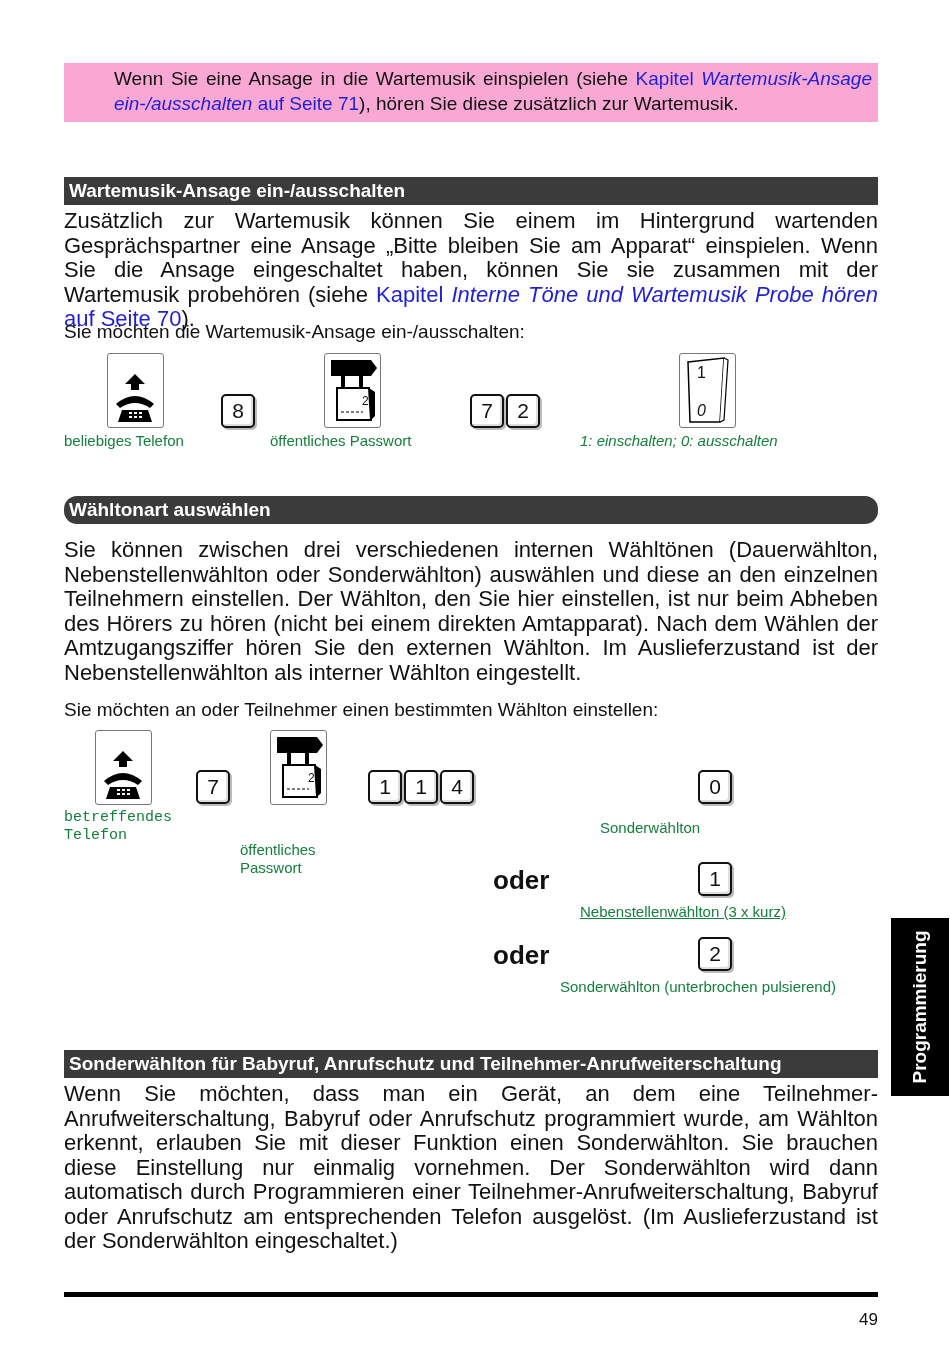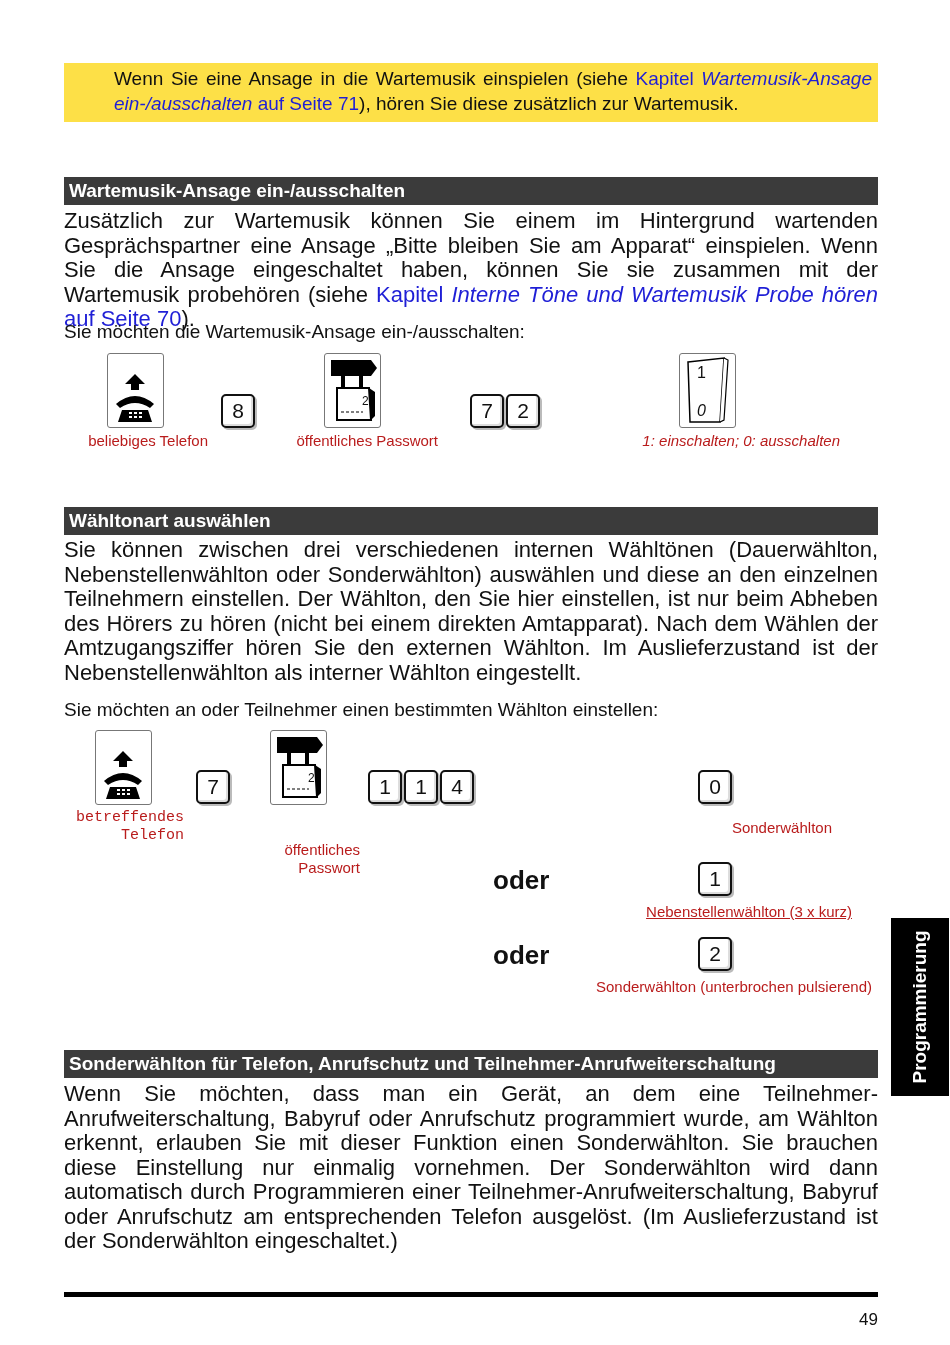--- a/index.html
+++ b/index.html
@@ -1,33 +1,33 @@
 <!DOCTYPE html>
 <html><head>
 <meta charset="utf-8">
 <style>
   html, body { margin: 0; padding: 0; background: #ffffff; }
   body { width: 950px; height: 1345px; position: relative; overflow: hidden;
          font-family: "Liberation Sans", sans-serif; color: #111; }
   .abs { position: absolute; }
-  .note { left: 64px; top: 63px; width: 814px; height: 59px; background: #fde047; }
+  .note { left: 64px; top: 63px; width: 814px; height: 59px; background: #f9a8d4; }
   .note p { margin: 0; position: absolute; left: 50px; top: 3px; width: 758px;
             font-size: 19px; line-height: 25px; text-align: justify; }
   .link { color: #1f1fd6; }
   .link i { font-style: italic; }
   .section-bar { left: 64px; width: 814px; height: 28px; background: #3b3b3b; color: #fff;
                  font-weight: bold; font-size: 19px; line-height: 28px; padding-left: 5px; box-sizing: border-box; }
   .para { left: 64px; width: 814px; margin: 0; font-size: 22px; line-height: 24.5px; text-align: justify; }
   .step-heading { left: 64px; font-weight: normal; font-size: 19px; line-height: 24px; margin: 0; }
   .icon-box { position: absolute; border: 1px solid #777; border-radius: 3px; background: #fff; box-sizing: border-box; }
   .key { position: absolute; width: 34px; height: 34px; box-sizing: border-box;
          border: 2px solid #111; border-radius: 5px; background: #fff;
          box-shadow: 2px 2px 0 #bbb, inset -2px -2px 0 #ddd;
          font-size: 21px; line-height: 30px; text-align: center; color: #111; }
-  .caption { position: absolute; font-size: 15px; line-height: 18px; text-align: right; color: #b91c1c; }
+  .caption { position: absolute; font-size: 15px; line-height: 18px; text-align: left; color: #15803d; }
   .oder { position: absolute; font-size: 26px; font-weight: bold; }
   .side-tab { left: 891px; top: 918px; width: 58px; height: 178px; background: #000; }
   .side-tab span { position: absolute; left: 50%; top: 50%; transform: translate(-50%,-50%) rotate(-90deg);
                    color: #fff; font-weight: bold; font-size: 19px; white-space: nowrap; }
   .footer-line { left: 64px; top: 1292px; width: 814px; height: 5px; background: #000; }
   .page-num { left: 820px; top: 1310px; width: 58px; text-align: right; font-size: 17px; }
 </style>
 </head>
 <body>
 
@@ -76,21 +76,21 @@
 <div class="icon-box" style="left:679px;top:353px;width:57px;height:75px;">
   <svg width="55" height="73" viewBox="0 0 55 73">
     <path d="M8,8 L44,4 L40,68 L10,68 Z" fill="#fff" stroke="#000" stroke-width="1.5"></path>
     <path d="M44,4 L48,6 L44,66 L40,68" fill="#fff" stroke="#000" stroke-width="1.2"></path>
   </svg>
   <span style="position:absolute;left:17px;top:10px;font-size:16px;">1</span>
   <span style="position:absolute;left:17px;top:48px;font-size:16px;font-style:italic;">0</span>
 </div>
 <div class="caption" style="left:580px;top:432px;width:260px;font-style:italic;">1: einschalten; 0: ausschalten</div>
 
-<div class="abs section-bar" style="top:507px;">Wähltonart auswählen</div>
+<div class="abs section-bar" style="top:496px;border-radius:13px;">Wähltonart auswählen</div>
 <p class="abs para" style="top:538px;">Sie können zwischen drei verschiedenen internen Wähltönen (Dauerwählton, Nebenstellenwählton oder Sonderwählton) auswählen und diese an den einzelnen Teilnehmern einstellen. Der Wählton, den Sie hier einstellen, ist nur beim Abheben des Hörers zu hören (nicht bei einem direkten Amtapparat). Nach dem Wählen der Amtzugangsziffer hören Sie den externen Wählton. Im Auslieferzustand ist der Nebenstellenwählton als interner Wählton eingestellt.</p>
 <p class="abs step-heading" style="top:698px;">Sie möchten an oder Teilnehmer einen bestimmten Wählton einstellen:</p>
 
 <div class="icon-box" style="left:95px;top:730px;width:57px;height:75px;">
   <svg width="55" height="73" viewBox="0 0 55 73">
     <polygon points="27,20 17,30 23,30 23,36 31,36 31,30 37,30" fill="#000"></polygon>
     <path d="M8,50 Q27,34 46,50 L42,54 Q27,44 12,54 Z" fill="#000"></path>
     <path d="M14,56 L40,56 L44,68 L10,68 Z" fill="#000"></path>
     <g fill="#fff">
         <rect x="21" y="58" width="3" height="2"></rect>
@@ -126,21 +126,21 @@
 <div class="caption" style="left:600px;top:819px;width:232px;">Sonderwählton</div>
 
 <div class="oder" style="left:493px;top:865px;">oder</div>
 <div class="key" style="left:698px;top:862px;">1</div>
 <div class="caption" style="left:580px;top:903px;width:272px;text-decoration:underline;">Nebenstellenwählton (3 x kurz)</div>
 
 <div class="oder" style="left:493px;top:940px;">oder</div>
 <div class="key" style="left:698px;top:937px;">2</div>
 <div class="caption" style="left:560px;top:978px;width:312px;">Sonderwählton (unterbrochen pulsierend)</div>
 
-<div class="abs section-bar" style="top:1050px;">Sonderwählton für Telefon, Anrufschutz und Teilnehmer-Anrufweiterschaltung</div>
+<div class="abs section-bar" style="top:1050px;">Sonderwählton für Babyruf, Anrufschutz und Teilnehmer-Anrufweiterschaltung</div>
 <p class="abs para" style="top:1082px;">Wenn Sie möchten, dass man ein Gerät, an dem eine Teilnehmer-Anrufweiterschaltung, Babyruf oder Anrufschutz programmiert wurde, am Wählton erkennt, erlauben Sie mit dieser Funktion einen Sonderwählton. Sie brauchen diese Einstellung nur einmalig vornehmen. Der Sonderwählton wird dann automatisch durch Programmieren einer Teilnehmer-Anrufweiterschaltung, Babyruf oder Anrufschutz am entsprechenden Telefon ausgelöst. (Im Auslieferzustand ist der Sonderwählton eingeschaltet.)</p>
 
 <div class="abs side-tab">
     <span>Programmierung</span>
   </div>
 
 <div class="abs footer-line"></div>
 <div class="abs page-num">49</div>
 
 </body></html>

